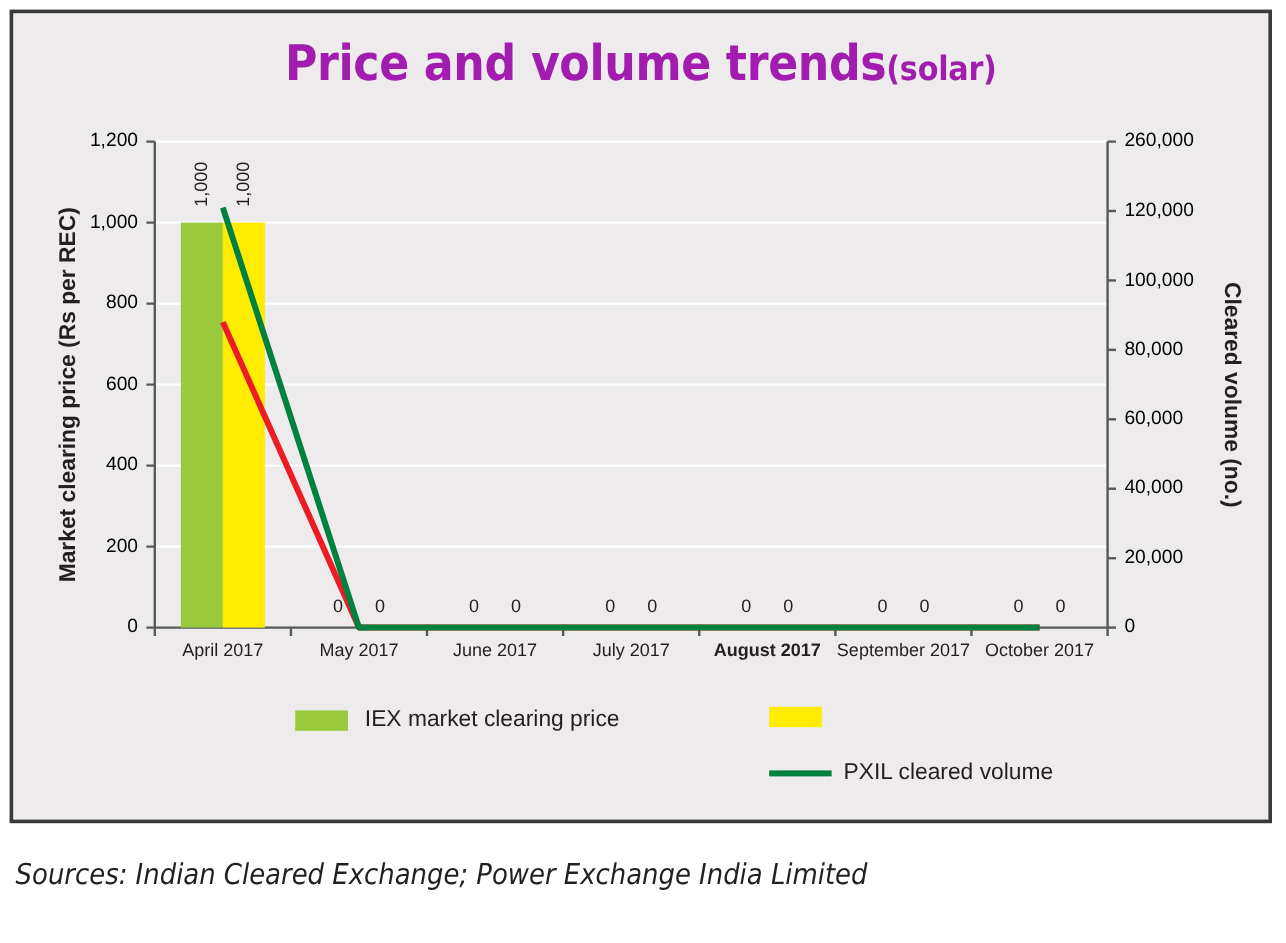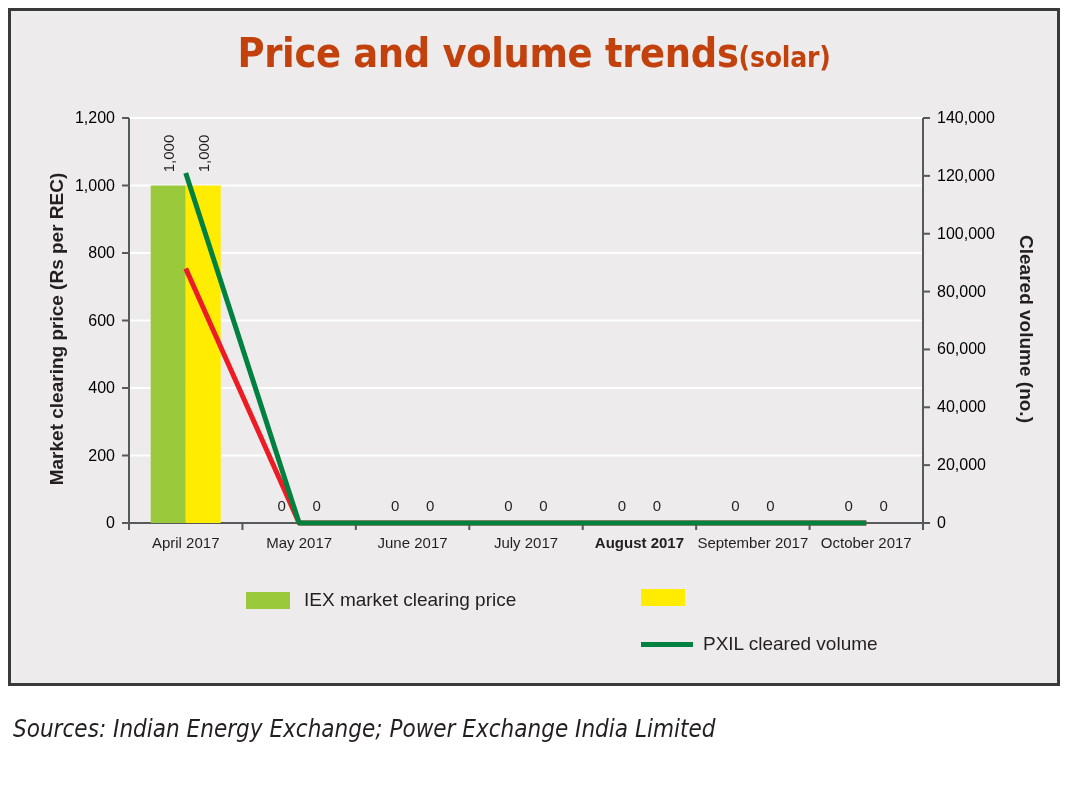--- a/index.html
+++ b/index.html
@@ -27,21 +27,21 @@
     border: 3px solid #3a3a3a;
   }
 
   
   #chart-title {
     position: absolute;
     left: 0;
     top: 22px;
     width: 100%;
     text-align: center;
-    color: #c2410c;
+    color: #a21caf;
     line-height: 1;
     white-space: nowrap;
   }
   #chart-title .main {
     font-family: "DejaVu Sans Condensed", "Liberation Sans Narrow", "Liberation Sans", sans-serif;
     font-weight: bold;
     font-size: 41px;
     font-stretch: condensed;
     letter-spacing: -0.3px;
   }
@@ -241,21 +241,21 @@
         <div class="tick-label left" style="left: 40px; width: 64px; top: 234px;">800</div>
         <div class="tick-label left" style="left: 40px; width: 64px; top: 166.5px;">1,000</div>
         <div class="tick-label left" style="left: 40px; width: 64px; top: 99px;">1,200</div>
         <div class="tick-label right" style="left: 926px; width: 90px; top: 504px;">0</div>
         <div class="tick-label right" style="left: 926px; width: 90px; top: 446.143px;">20,000</div>
         <div class="tick-label right" style="left: 926px; width: 90px; top: 388.286px;">40,000</div>
         <div class="tick-label right" style="left: 926px; width: 90px; top: 330.429px;">60,000</div>
         <div class="tick-label right" style="left: 926px; width: 90px; top: 272.571px;">80,000</div>
         <div class="tick-label right" style="left: 926px; width: 90px; top: 214.714px;">100,000</div>
         <div class="tick-label right" style="left: 926px; width: 90px; top: 156.857px;">120,000</div>
-        <div class="tick-label right" style="left: 926px; width: 90px; top: 99px;">140,000</div>
+        <div class="tick-label right" style="left: 926px; width: 90px; top: 99px;">260,000</div>
         <div class="cat-label" style="left: 110px; width: 129.429px; top: 524px;">April 2017</div>
         <div class="cat-label" style="left: 223.429px; width: 129.429px; top: 524px;">May 2017</div>
         <div class="cat-label" style="left: 336.857px; width: 129.429px; top: 524px;">June 2017</div>
         <div class="cat-label" style="left: 450.286px; width: 129.429px; top: 524px;">July 2017</div>
         <div class="cat-label" style="left: 563.714px; width: 129.429px; top: 524px; font-weight: bold;">August 2017</div>
         <div class="cat-label" style="left: 677.143px; width: 129.429px; top: 524px;">September 2017</div>
         <div class="cat-label" style="left: 790.571px; width: 129.429px; top: 524px;">October 2017</div>
         <div class="value-label rot" style="left: 133.214px; width: 48px; top: 134.5px;">1,000</div>
         <div class="value-label" style="left: 252.643px; width: 36px; top: 487px;">0</div>
         <div class="value-label" style="left: 366.071px; width: 36px; top: 487px;">0</div>
@@ -282,13 +282,13 @@
         <div class="legend-swatch-bar" style="background: rgb(255, 236, 0);"></div>
       </div>
       <div class="legend-item" style="left: 630px; top: 52px;">
         <div class="legend-swatch-line" style="background: rgb(0, 129, 63);"></div>
         <span class="legend-text">PXIL cleared volume</span>
       </div>
     </div>
 
 </div>
 
-<div id="source-note">Sources: Indian Energy Exchange; Power Exchange India Limited</div>
+<div id="source-note">Sources: Indian Cleared Exchange; Power Exchange India Limited</div>
 
 </body></html>

